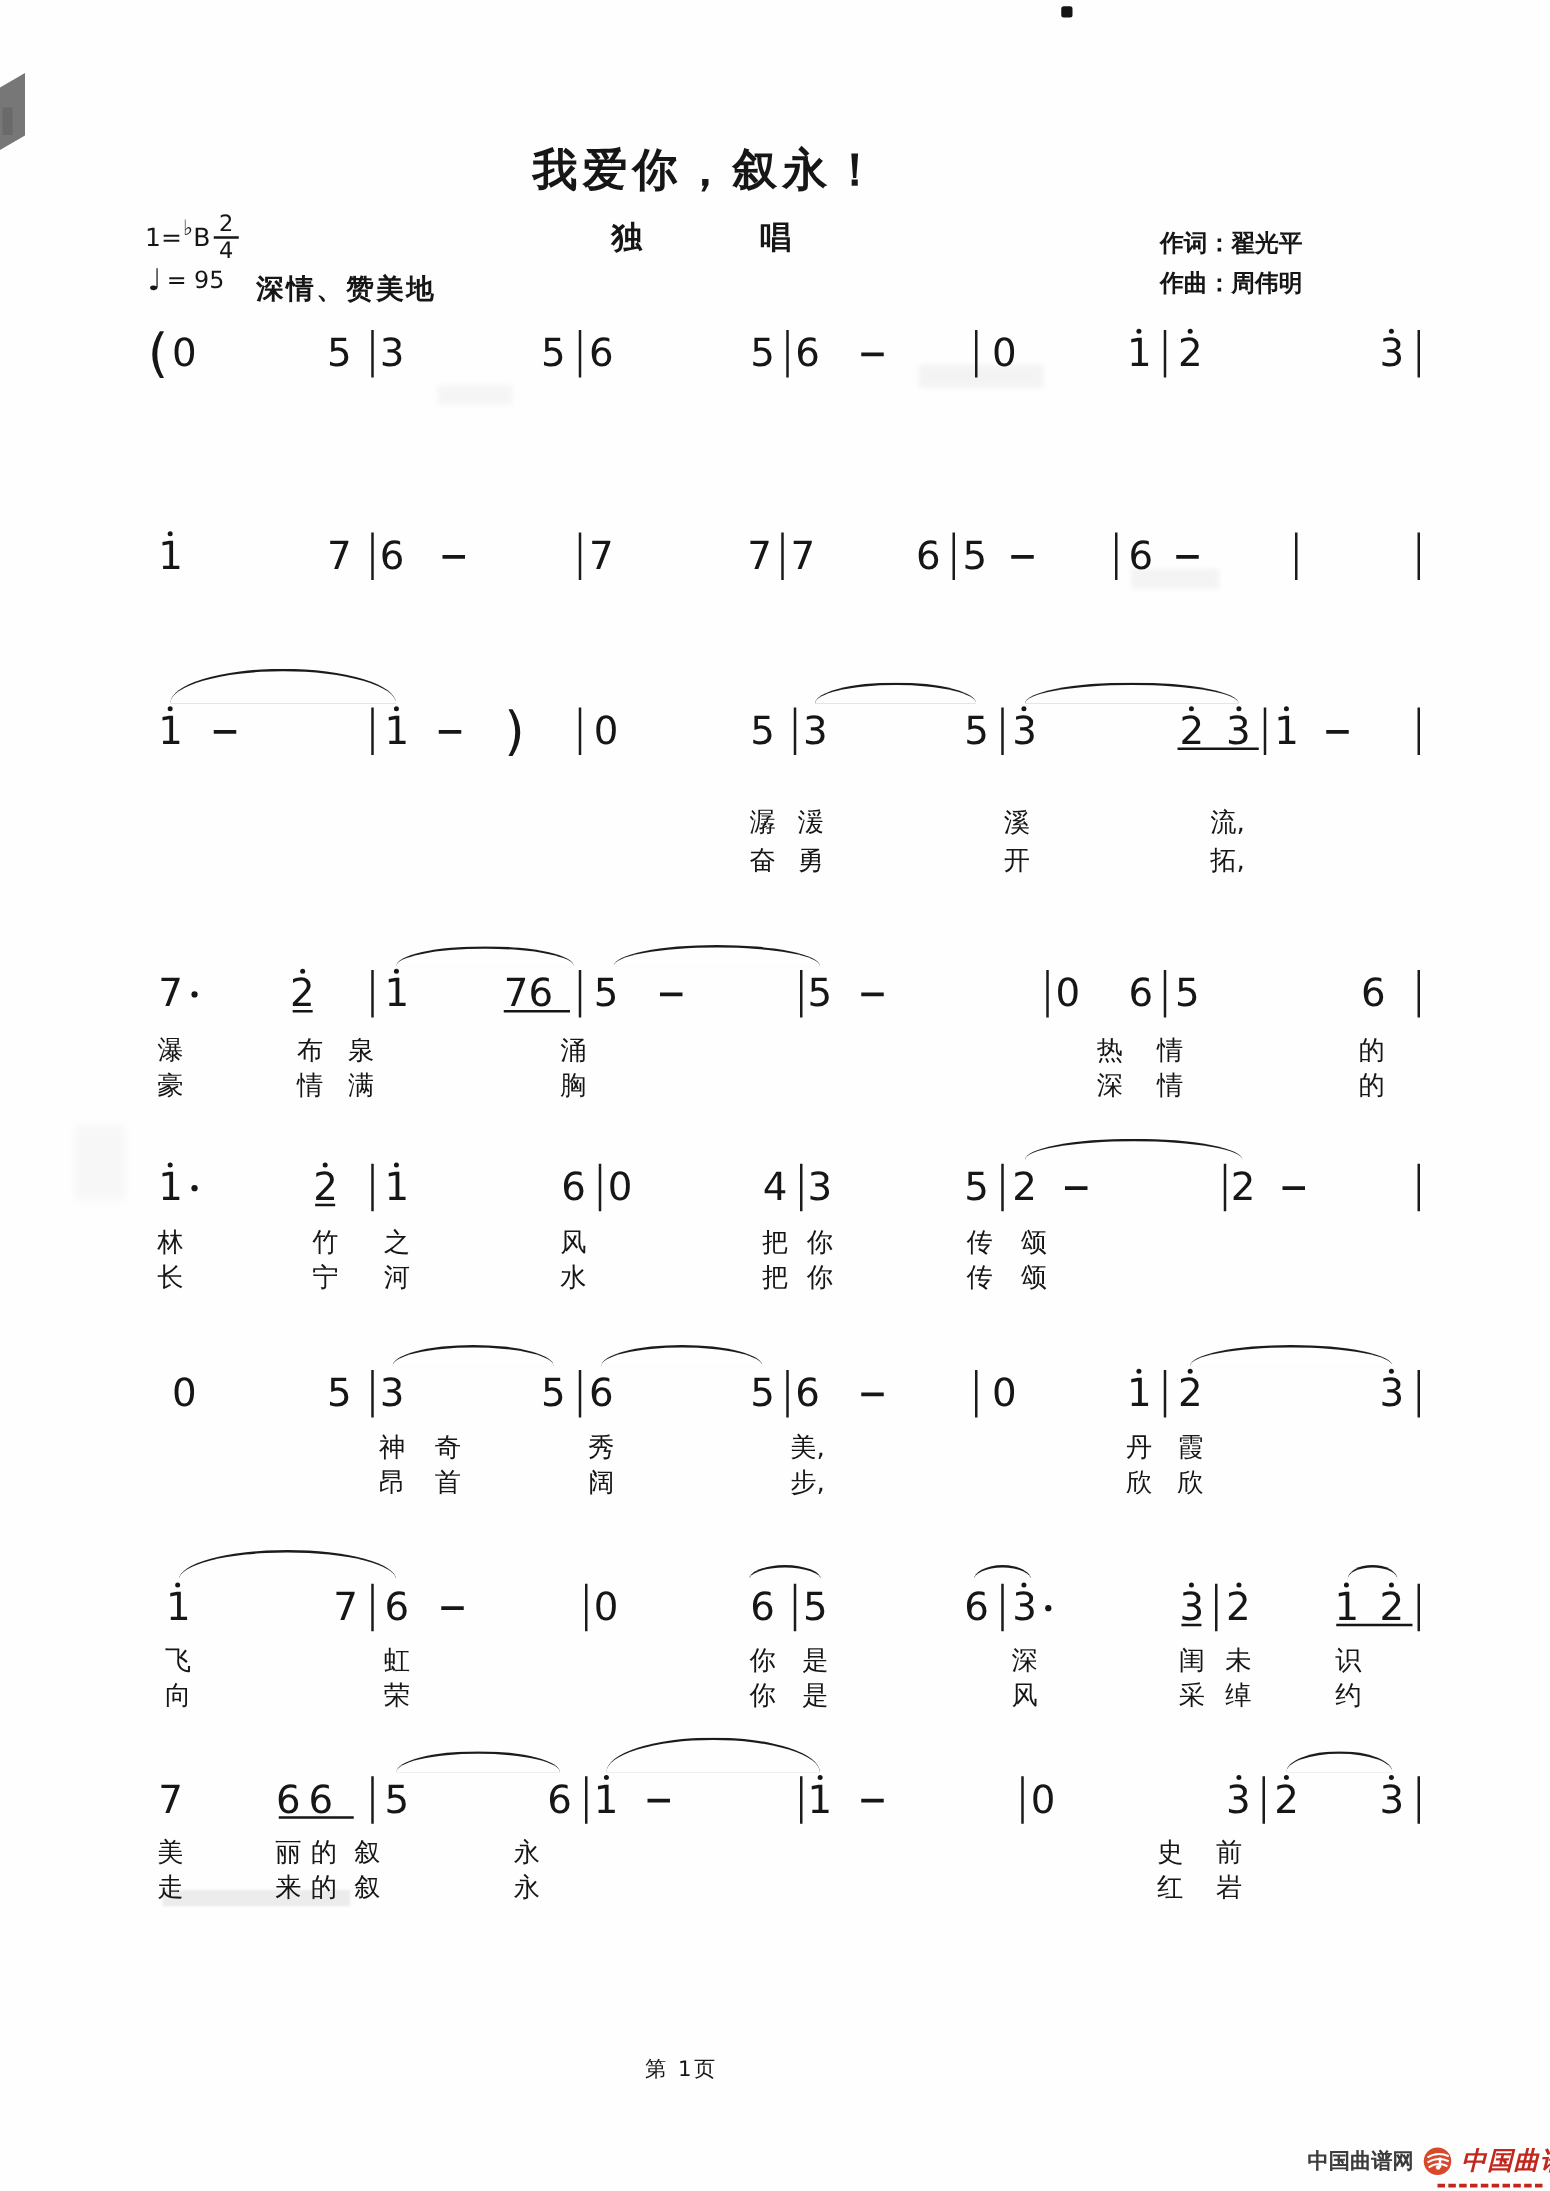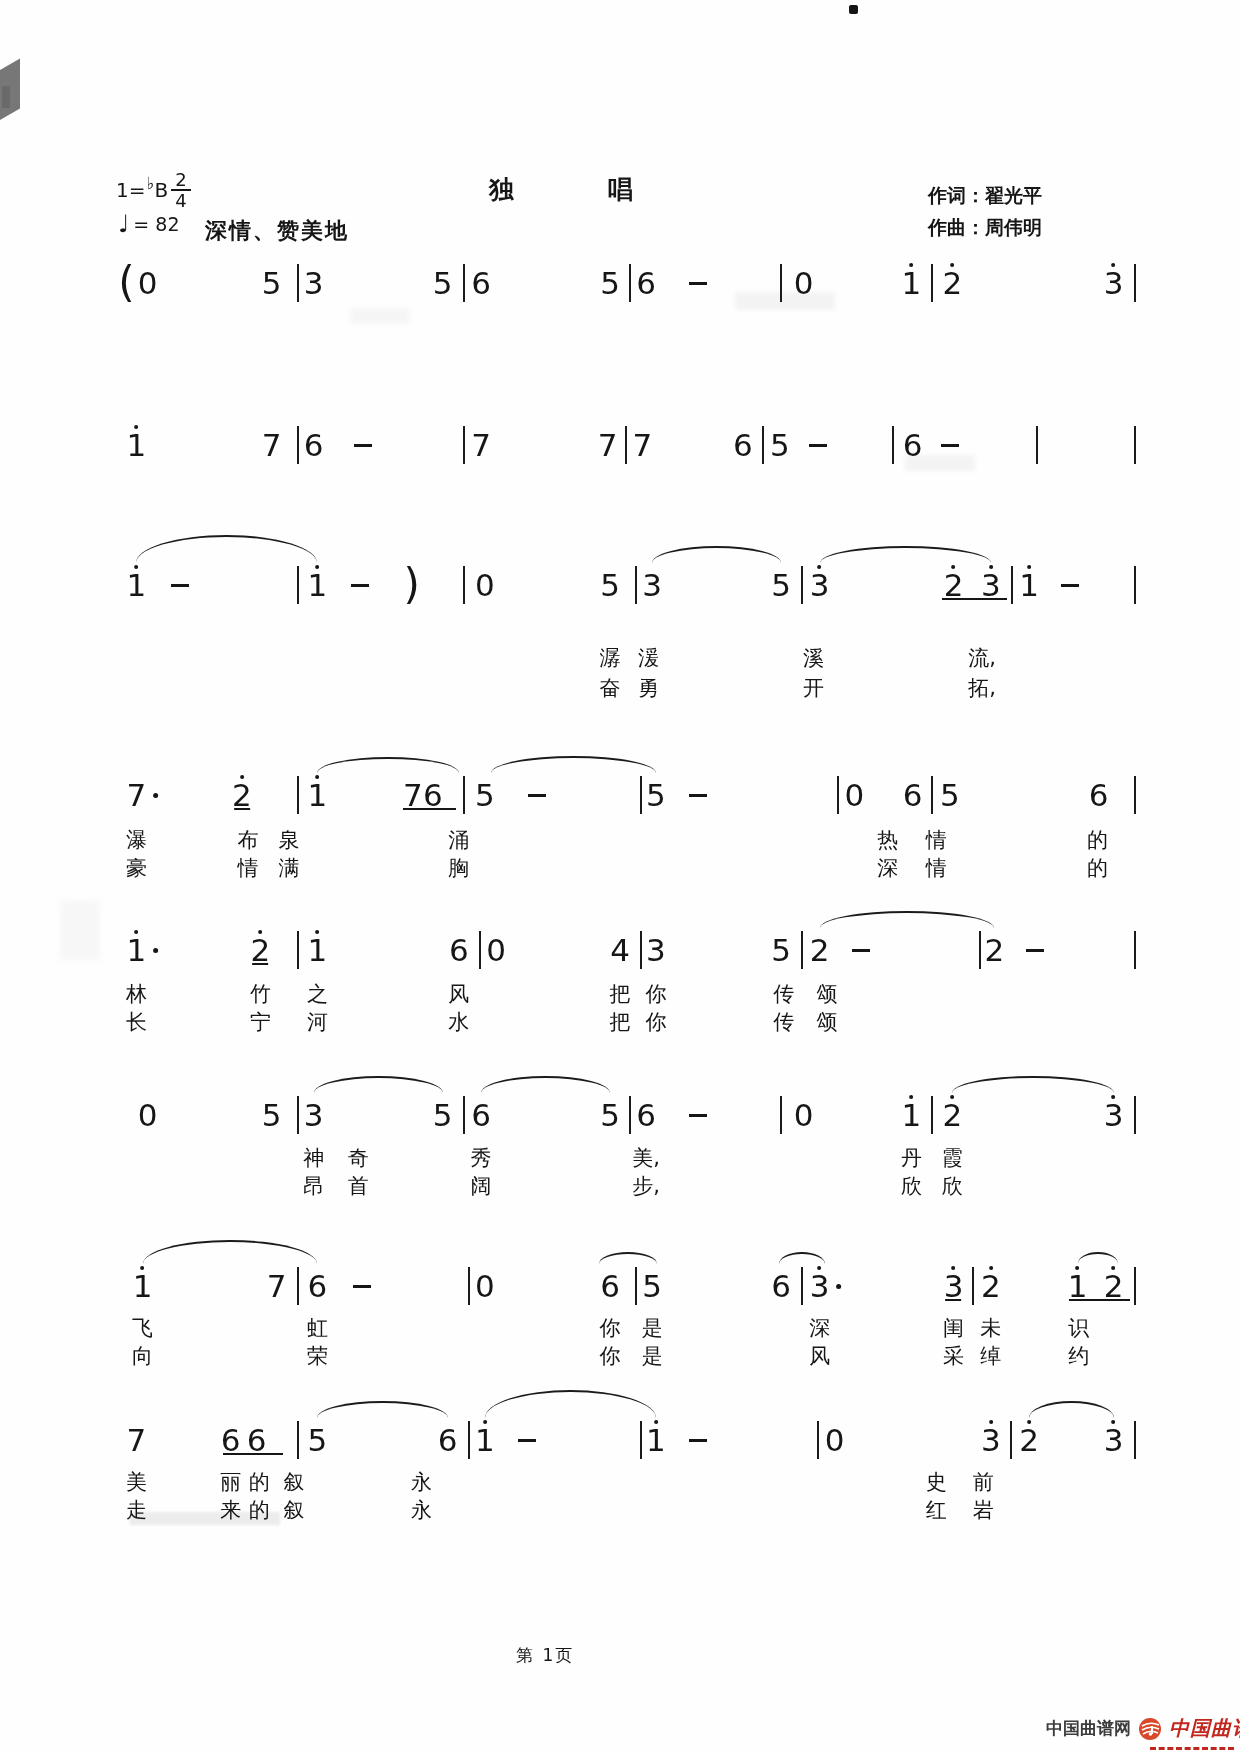--- a/index.html
+++ b/index.html
@@ -86,40 +86,41 @@
 
   <div class="g" style="left:-6px;top:66px;width:26px;height:50px;background:#4a4a4a;opacity:.75;transform:skewY(-30deg);"></div>
   <div class="g" style="left:849px;top:5px;width:9px;height:9px;background:#151515;border-radius:2px;"></div>
   <div class="g" style="left:2px;top:86px;width:8px;height:22px;background:#666;opacity:.8;"></div>
   <div class="g" style="left:735px;top:292px;width:100px;height:18px;background:#999;opacity:.10;filter:blur(2px);"></div>
   <div class="g" style="left:350px;top:308px;width:60px;height:16px;background:#999;opacity:.08;filter:blur(2px);"></div>
   <div class="g" style="left:905px;top:455px;width:70px;height:16px;background:#999;opacity:.10;filter:blur(2px);"></div>
   <div class="g" style="left:130px;top:1512px;width:150px;height:13px;background:#888;opacity:.15;filter:blur(1px);"></div>
   <div class="g" style="left:60px;top:900px;width:40px;height:60px;background:#aaa;opacity:.08;filter:blur(3px);"></div>
 
+  <div class="title">我爱你，叙永！</div>
   <div class="subtitle">
     <span>独</span>
     <span>唱</span>
   </div>
   <div class="credits">
     <div>作词：翟光平</div>
     <div>作曲：周伟明</div>
   </div>
   <div class="keysig">
     <span>1=</span>
       <span class="flat">♭</span>
       <span>B</span>
     <span class="frac">
       <span class="fn">2</span>
       <span class="fd">4</span>
     </span>
   </div>
   <div class="tempo">
     <span class="qnote">♩</span>
-    <span>= 82</span>
+    <span>= 95</span>
   </div>
   <div class="expression">深情、赞美地</div>
 
   <div id="score">
       <div class="system" style="top: 285px;">
         <div class="paren" style="left: 10.2%;">(</div>
         <div class="note" style="left: 11.9%;">0</div>
         <div class="note" style="left: 21.9%;">5</div>
         <div class="bar" style="left: 24%;"></div>
         <div class="note" style="left: 25.3%;">3</div>

